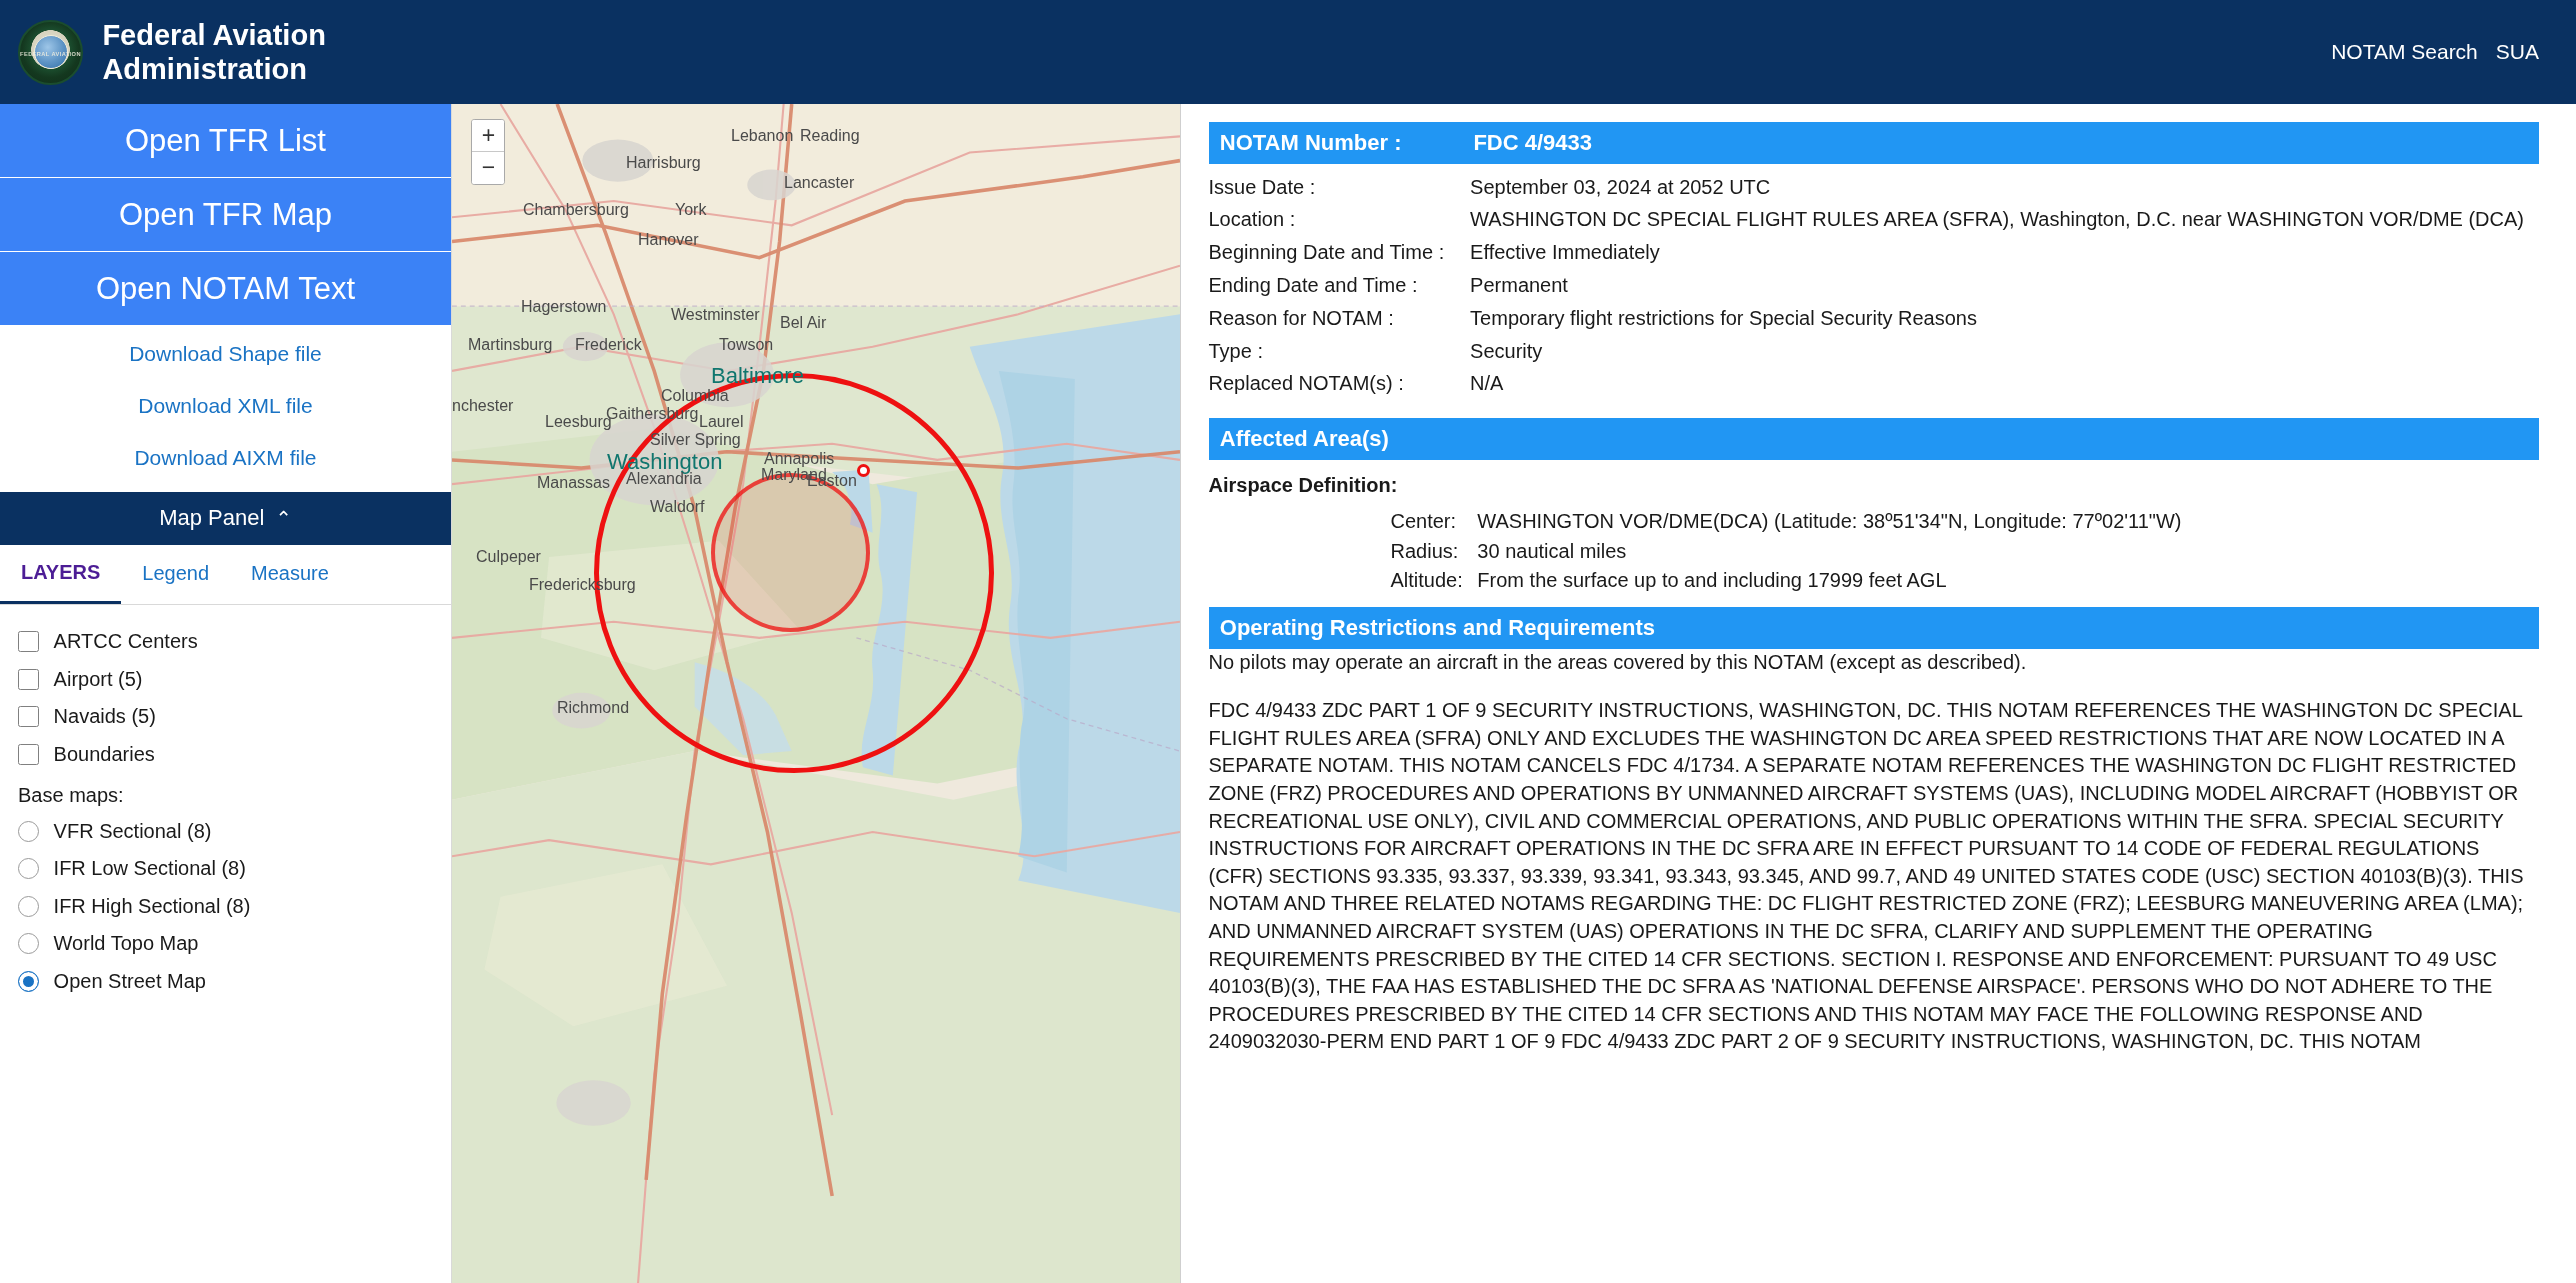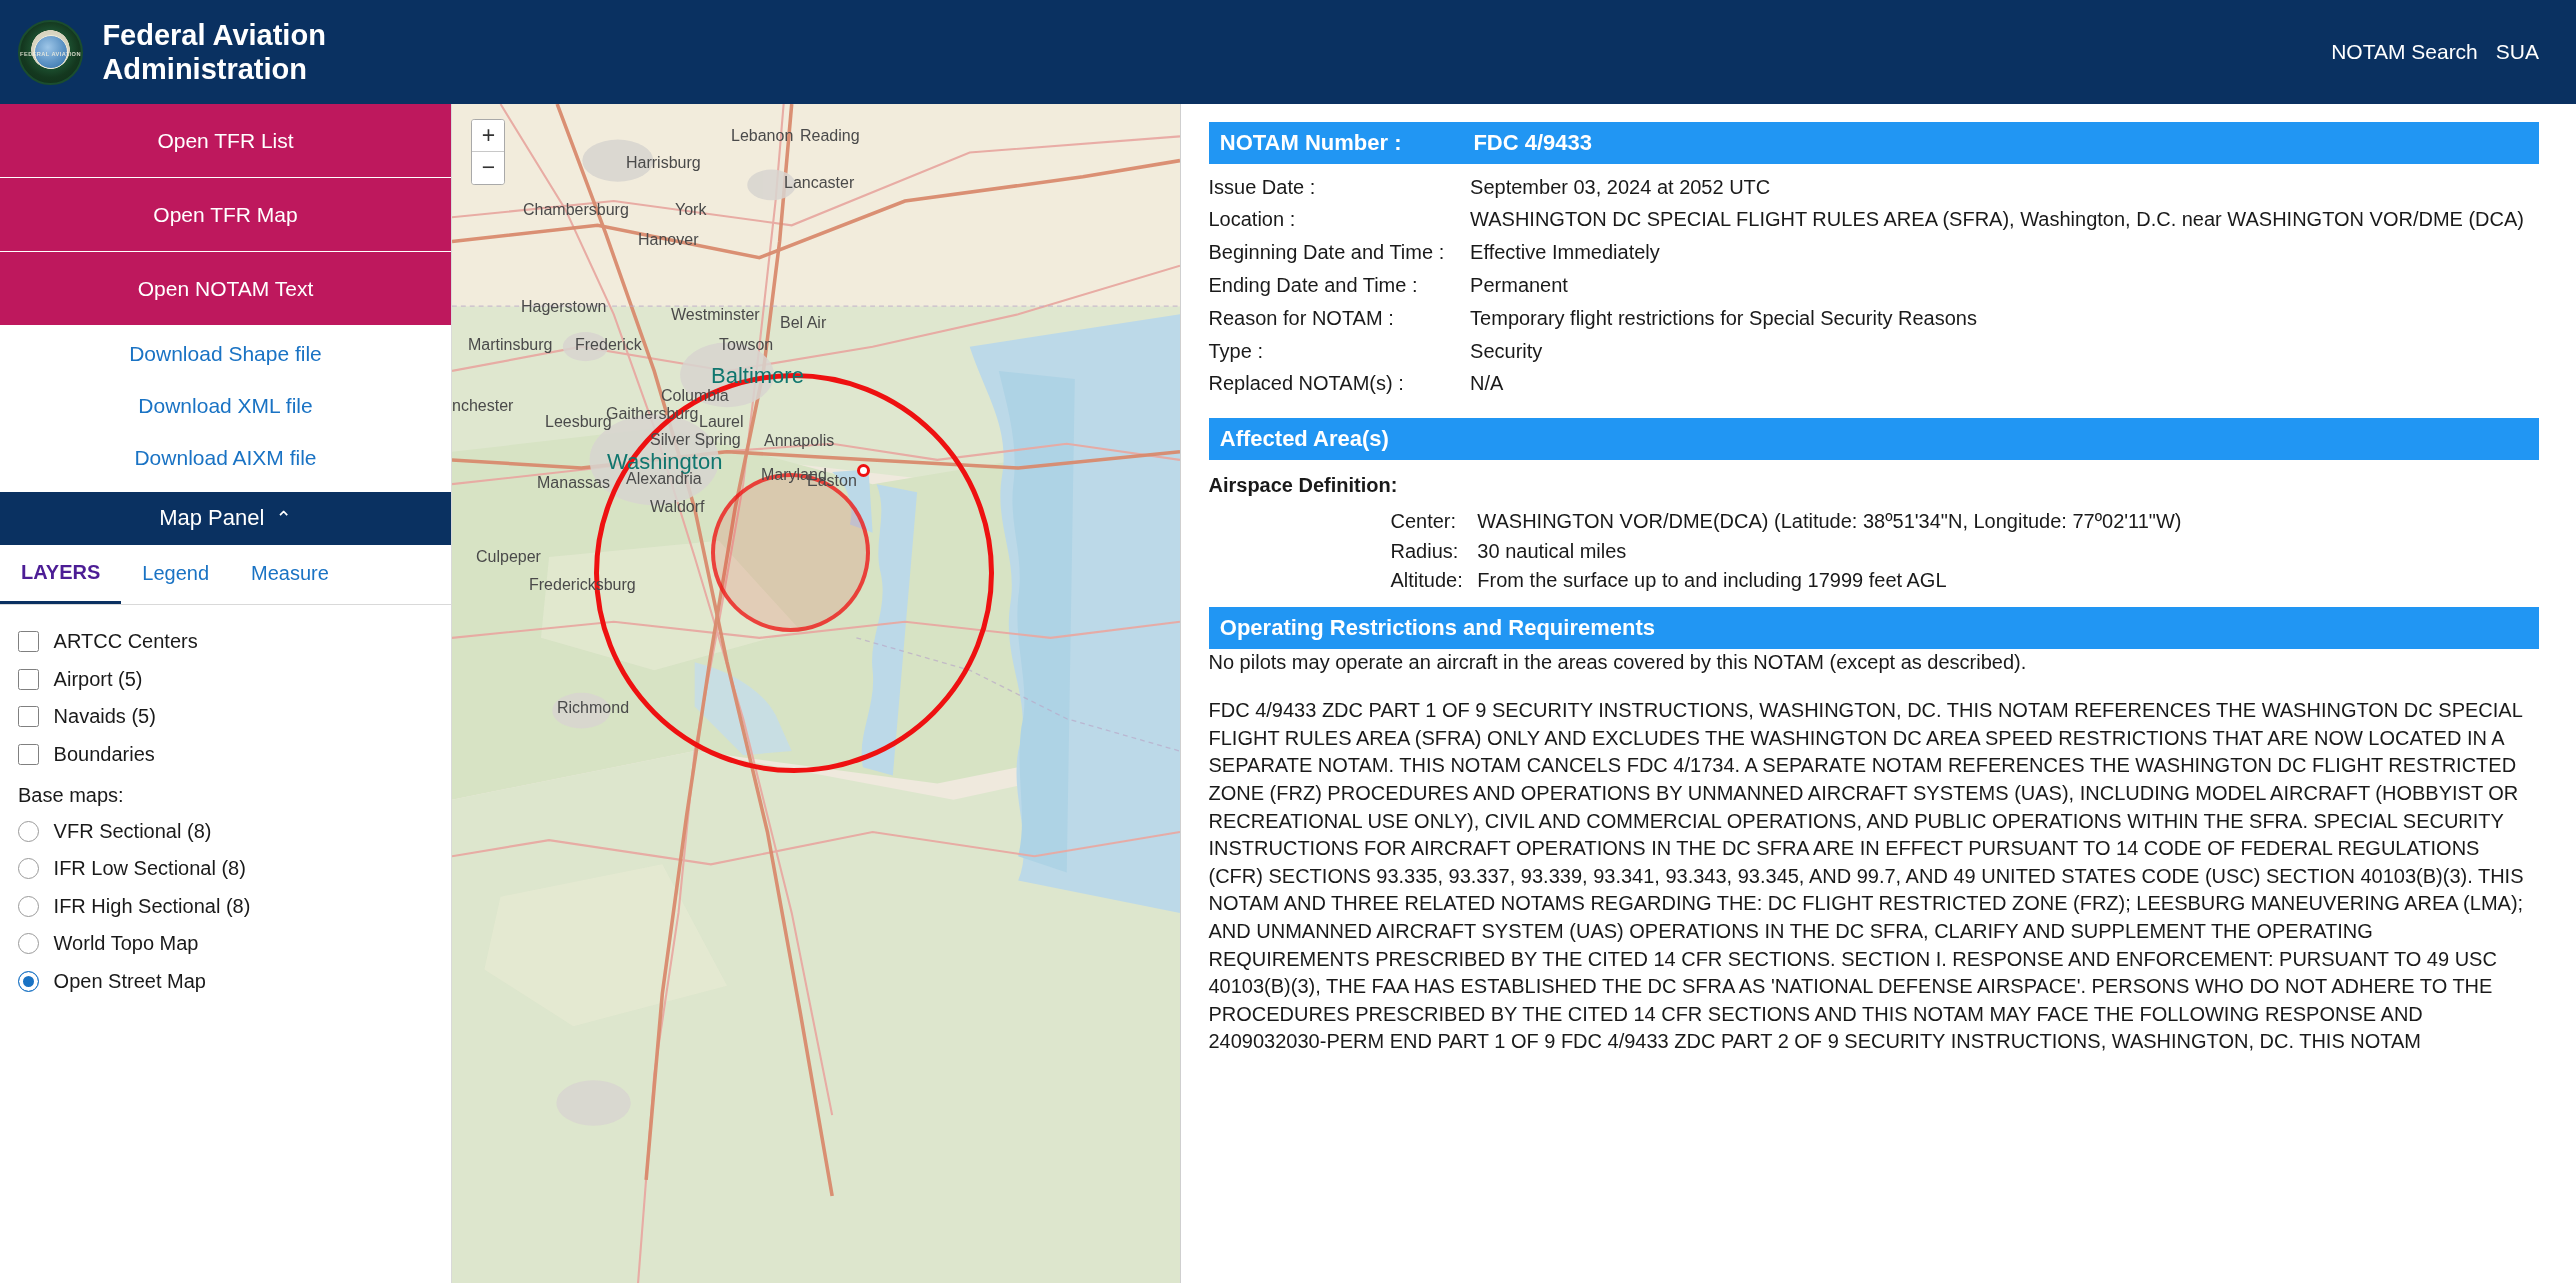--- a/index.html
+++ b/index.html
@@ -82,23 +82,23 @@
     width: 452px;
     flex: 0 0 452px;
     background: #ffffff;
     border-right: 0.8px solid #d9d9d9;
     position: relative;
   }
   .nav-btn {
     display: block;
     width: 100%;
     height: 74px;
-    background: #be185d;
+    background: #3b82f6;
     color: #ffffff;
-    font-size: 21px;
+    font-size: 31px;
     border: none;
     border-bottom: 0.8px solid #ffffff;
     cursor: pointer;
     font-family: inherit;
   }
   .dl-link {
     display: block;
     text-align: center;
     color: #1a73c4;
     font-size: 21px;
@@ -447,21 +447,21 @@
         <div class="map-label " style="left: 16px; top: 232px;">Martinsburg</div>
         <div class="map-label " style="left: 123px; top: 232px;">Frederick</div>
         <div class="map-label " style="left: 267px; top: 232px;">Towson</div>
         <div class="map-label big" style="left: 259px; top: 259px;">Baltimore</div>
         <div class="map-label " style="left: 209px; top: 283px;">Columbia</div>
         <div class="map-label " style="left: 0px; top: 293px;">nchester</div>
         <div class="map-label " style="left: 93px; top: 309px;">Leesburg</div>
         <div class="map-label " style="left: 154px; top: 301px;">Gaithersburg</div>
         <div class="map-label " style="left: 247px; top: 309px;">Laurel</div>
         <div class="map-label " style="left: 198px; top: 327px;">Silver Spring</div>
-        <div class="map-label " style="left: 312px; top: 328px;">Annapolis</div>
+        <div class="map-label " style="left: 312px; top: 346px;">Annapolis</div>
         <div class="map-label big" style="left: 155px; top: 345px;">Washington</div>
         <div class="map-label " style="left: 174px; top: 366px;">Alexandria</div>
         <div class="map-label " style="left: 309px; top: 362px;">Maryland</div>
         <div class="map-label " style="left: 85px; top: 370px;">Manassas</div>
         <div class="map-label " style="left: 355px; top: 368px;">Easton</div>
         <div class="map-label " style="left: 198px; top: 394px;">Waldorf</div>
         <div class="map-label " style="left: 24px; top: 444px;">Culpeper</div>
         <div class="map-label " style="left: 77px; top: 472px;">Fredericksburg</div>
         <div class="map-label " style="left: 105px; top: 595px;">Richmond</div>
       </div>

